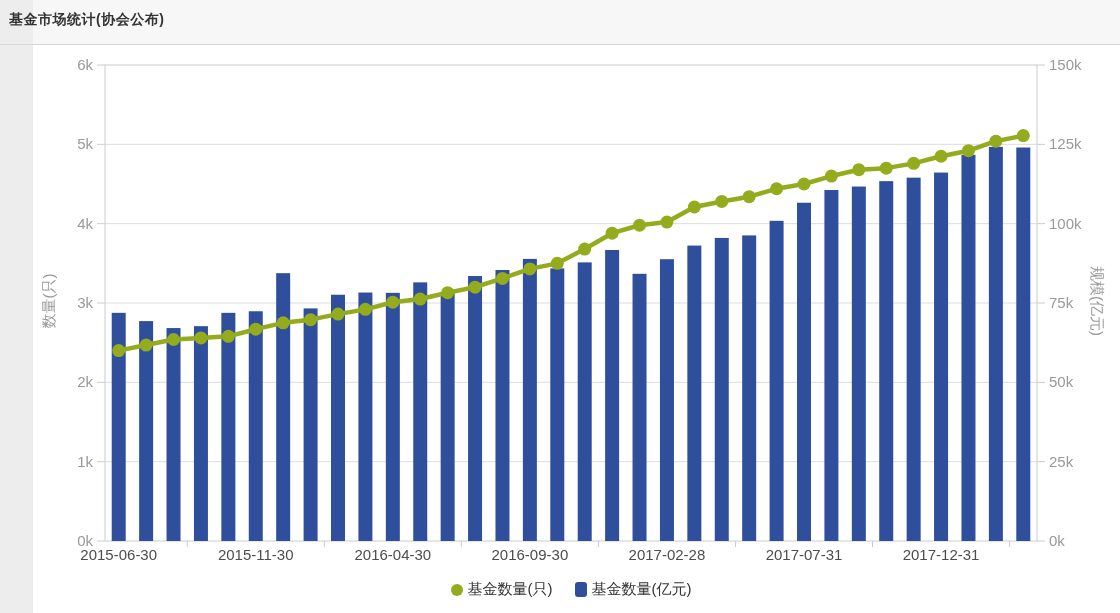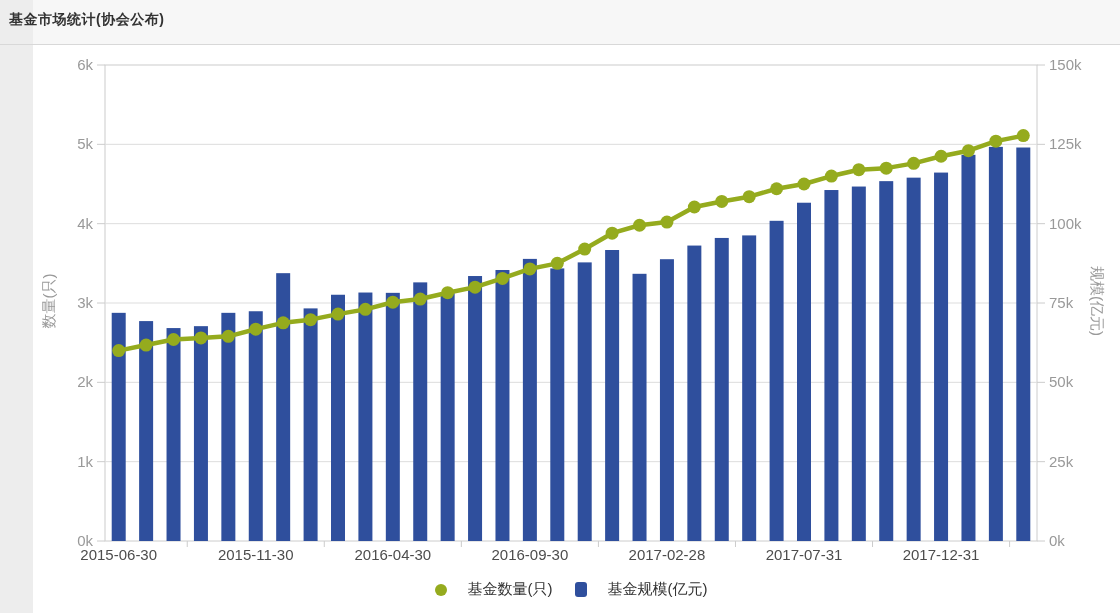--- a/index.html
+++ b/index.html
@@ -15,21 +15,21 @@
   .title-divider{position:absolute;left:0;top:44px;width:1120px;height:1px;background:#d8d8d8;z-index:4;}
   .chart-card{position:absolute;left:33px;top:45px;width:1087px;height:568px;background:#ffffff;}
   .chart-svg{position:absolute;left:0;top:0;z-index:2;}
   .axis-title{position:absolute;font-size:15px;color:#999;white-space:nowrap;z-index:3;}
   .axis-title.left{left:49px;top:301px;transform:translate(-50%,-50%) rotate(-90deg);}
   .axis-title.right{left:1096px;top:301px;transform:translate(-50%,-50%) rotate(90deg);}
   .legend{
     position:absolute;left:105px;top:580px;width:932px;display:flex;justify-content:center;
     align-items:center;gap:22px;z-index:3;
   }
-  .legend-item{display:flex;align-items:center;gap:21px;cursor:pointer;font-size:15px;color:#333;text-align:right;}
+  .legend-item{display:flex;align-items:center;gap:5px;cursor:pointer;font-size:15px;color:#333;text-align:right;}
   .legend-marker-circle{width:12px;height:12px;border-radius:50%;display:inline-block;}
   .legend-marker-rect{width:12px;height:15px;border-radius:3px;display:inline-block;}
   text{font-family:"Liberation Sans","DejaVu Sans",sans-serif;}
 </style>
 </head>
 <body>
 
 <div class="left-strip"></div>
 <div class="chart-card"></div>
 <div class="page-title">基金市场统计(协会公布)</div>
@@ -158,15 +158,15 @@
 <div class="axis-title left">数量(只)</div>
 <div class="axis-title right">规模(亿元)</div>
 
 <div class="legend">
   <div class="legend-item">
     <span class="legend-marker-circle" id="lm-circle" style="background: rgb(149, 171, 30);"></span>
     <span>基金数量(只)</span>
   </div>
   <div class="legend-item">
     <span class="legend-marker-rect" id="lm-rect" style="background: rgb(47, 79, 157);"></span>
-    <span>基金规模(亿元)</span>
+    <span>基金数量(亿元)</span>
   </div>
 </div>
 
 </body></html>

